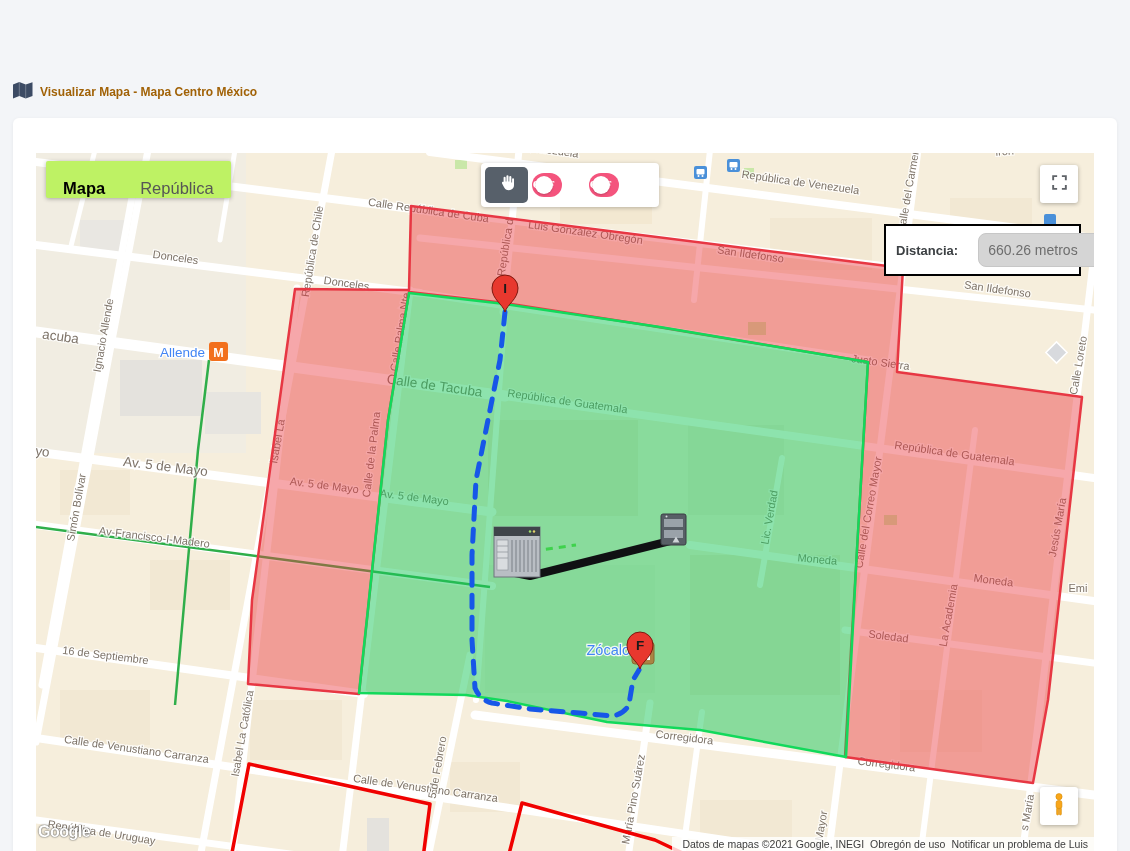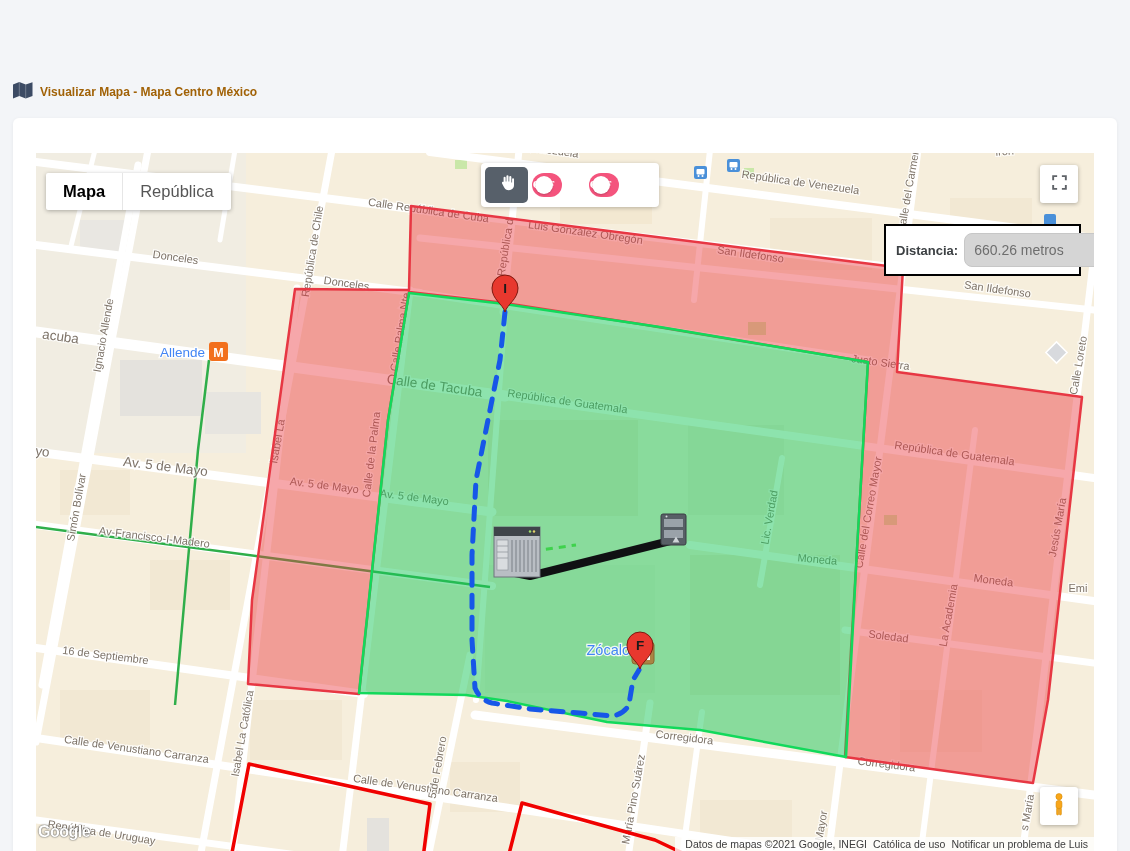--- a/index.html
+++ b/index.html
@@ -12,36 +12,36 @@
   .avatar{position:absolute;left:16px;top:5px;width:30px;height:30px;border-radius:50%;overflow:hidden;}
   .useremail{position:absolute;left:56px;top:12px;font-size:16.5px;color:#96a0ab;}
   
   .titlerow{position:absolute;left:13px;top:78px;height:28px;display:flex;align-items:center;gap:7px;}
   .titletext{font-size:12px;font-weight:bold;color:#a16207;}
   
   .card{position:absolute;left:13px;top:118px;width:1104px;height:745px;background:#fff;border-radius:6px;box-shadow:0 1px 4px rgba(0,0,0,.06);}
   .map{position:absolute;left:23px;top:35px;width:1058px;height:710px;background:#f6eedc;overflow:hidden;}
   .map svg.base{position:absolute;left:0;top:0;}
   
-  .maptype{position:absolute;left:10px;top:20px;height:37px;display:flex;background:#ffffff;border-radius:2px;box-shadow:0 1px 4px rgba(0,0,0,.3);z-index:20;}
+  .maptype{position:absolute;left:10px;top:8px;height:37px;display:flex;background:#bef264;border-radius:2px;box-shadow:0 1px 4px rgba(0,0,0,.3);z-index:20;align-items:flex-end;}
   .maptype .btn{padding:0 17px;display:flex;align-items:center;font-size:16.5px;color:#565656;cursor:pointer;}
   .maptype .btn.sel{font-weight:bold;color:#000;}
   .maptype .divider{width:1px;background:#e6e6e6;}
   
   .handpanel{position:absolute;left:445px;top:10px;width:178px;height:44px;background:#fff;border-radius:4px;box-shadow:0 1px 4px rgba(0,0,0,.25);z-index:20;}
   .handbtn{position:absolute;left:4px;top:4px;width:43px;height:36px;background:#57606a;border-radius:5px;cursor:pointer;display:flex;align-items:center;justify-content:center;}
   .toggle{position:absolute;top:10px;width:30px;height:24px;background:#f4547d;border-radius:12px;cursor:pointer;font-family:Liberation Serif, serif;}
   .toggle .knob{position:absolute;left:3px;top:3px;width:18px;height:18px;background:#fff;border-radius:50%;box-shadow:0 1px 2px rgba(0,0,0,.2);}
   .toggle .lab{position:absolute;right:7px;top:6px;font-size:10.5px;font-weight:bold;color:#fff;letter-spacing:.4px;}
   
   .sqbtn{position:absolute;width:38px;height:38px;background:#fff;border-radius:3px;box-shadow:0 1px 4px rgba(0,0,0,.3);display:flex;align-items:center;justify-content:center;cursor:pointer;z-index:20;}
   
   .distpanel{position:absolute;left:848px;top:71px;width:193px;height:48px;background:#fff;border:2px solid #000000;z-index:20;display:flex;align-items:center;}
   .distlabel{font-size:13px;font-weight:bold;color:#3c4043;margin-left:10px;}
-  .distinput{margin-left:6px;width:118px;height:32px;background:#d5d5d5;border:1px solid #c7c7c7;border-radius:8px;color:#6e6e6e;font-size:14px;padding:0 9px;font-family:"Liberation Sans",sans-serif;}
+  .distinput{margin-left:20px;width:118px;height:32px;background:#d5d5d5;border:1px solid #c7c7c7;border-radius:8px;color:#6e6e6e;font-size:14px;padding:0 9px;font-family:"Liberation Sans",sans-serif;}
   
   .glogo{position:absolute;left:2px;top:670px;font-size:16px;font-weight:bold;color:#fff;letter-spacing:-.5px;text-shadow:0 0 2px rgba(60,60,60,.7),0 0 1px rgba(60,60,60,.9);z-index:20;cursor:pointer;}
   .attrib{position:absolute;right:0;top:684px;height:14px;background:rgba(255,255,255,.8);display:flex;align-items:center;gap:6px;padding:0 6px 0 10px;z-index:20;font-size:10.5px;color:#3c3c3c;}
   .attrib span{white-space:nowrap;}
   .attrib .lnk{cursor:pointer;}
 </style>
 </head>
 <body>
 
 <div id="stage">
@@ -309,19 +309,19 @@
             <rect x="9.4" y="17.5" width="2.2" height="7.5" rx="1" fill="#f9a61a" stroke="#d18700" stroke-width=".6"></rect>
             <rect x="12.4" y="17.5" width="2.2" height="7.5" rx="1" fill="#f9a61a" stroke="#d18700" stroke-width=".6"></rect>
           </svg>
         </span>
       </div>
 
       <div class="glogo">Google</div>
 
       <div class="attrib">
         <span>Datos de mapas ©2021 Google, INEGI</span>
-        <span class="lnk">Católica de uso</span>
+        <span class="lnk">Obregón de uso</span>
         <span class="lnk">Notificar un problema de Luis</span>
       </div>
 
     </div>
   </div>
 </div>
 
 </body></html>

